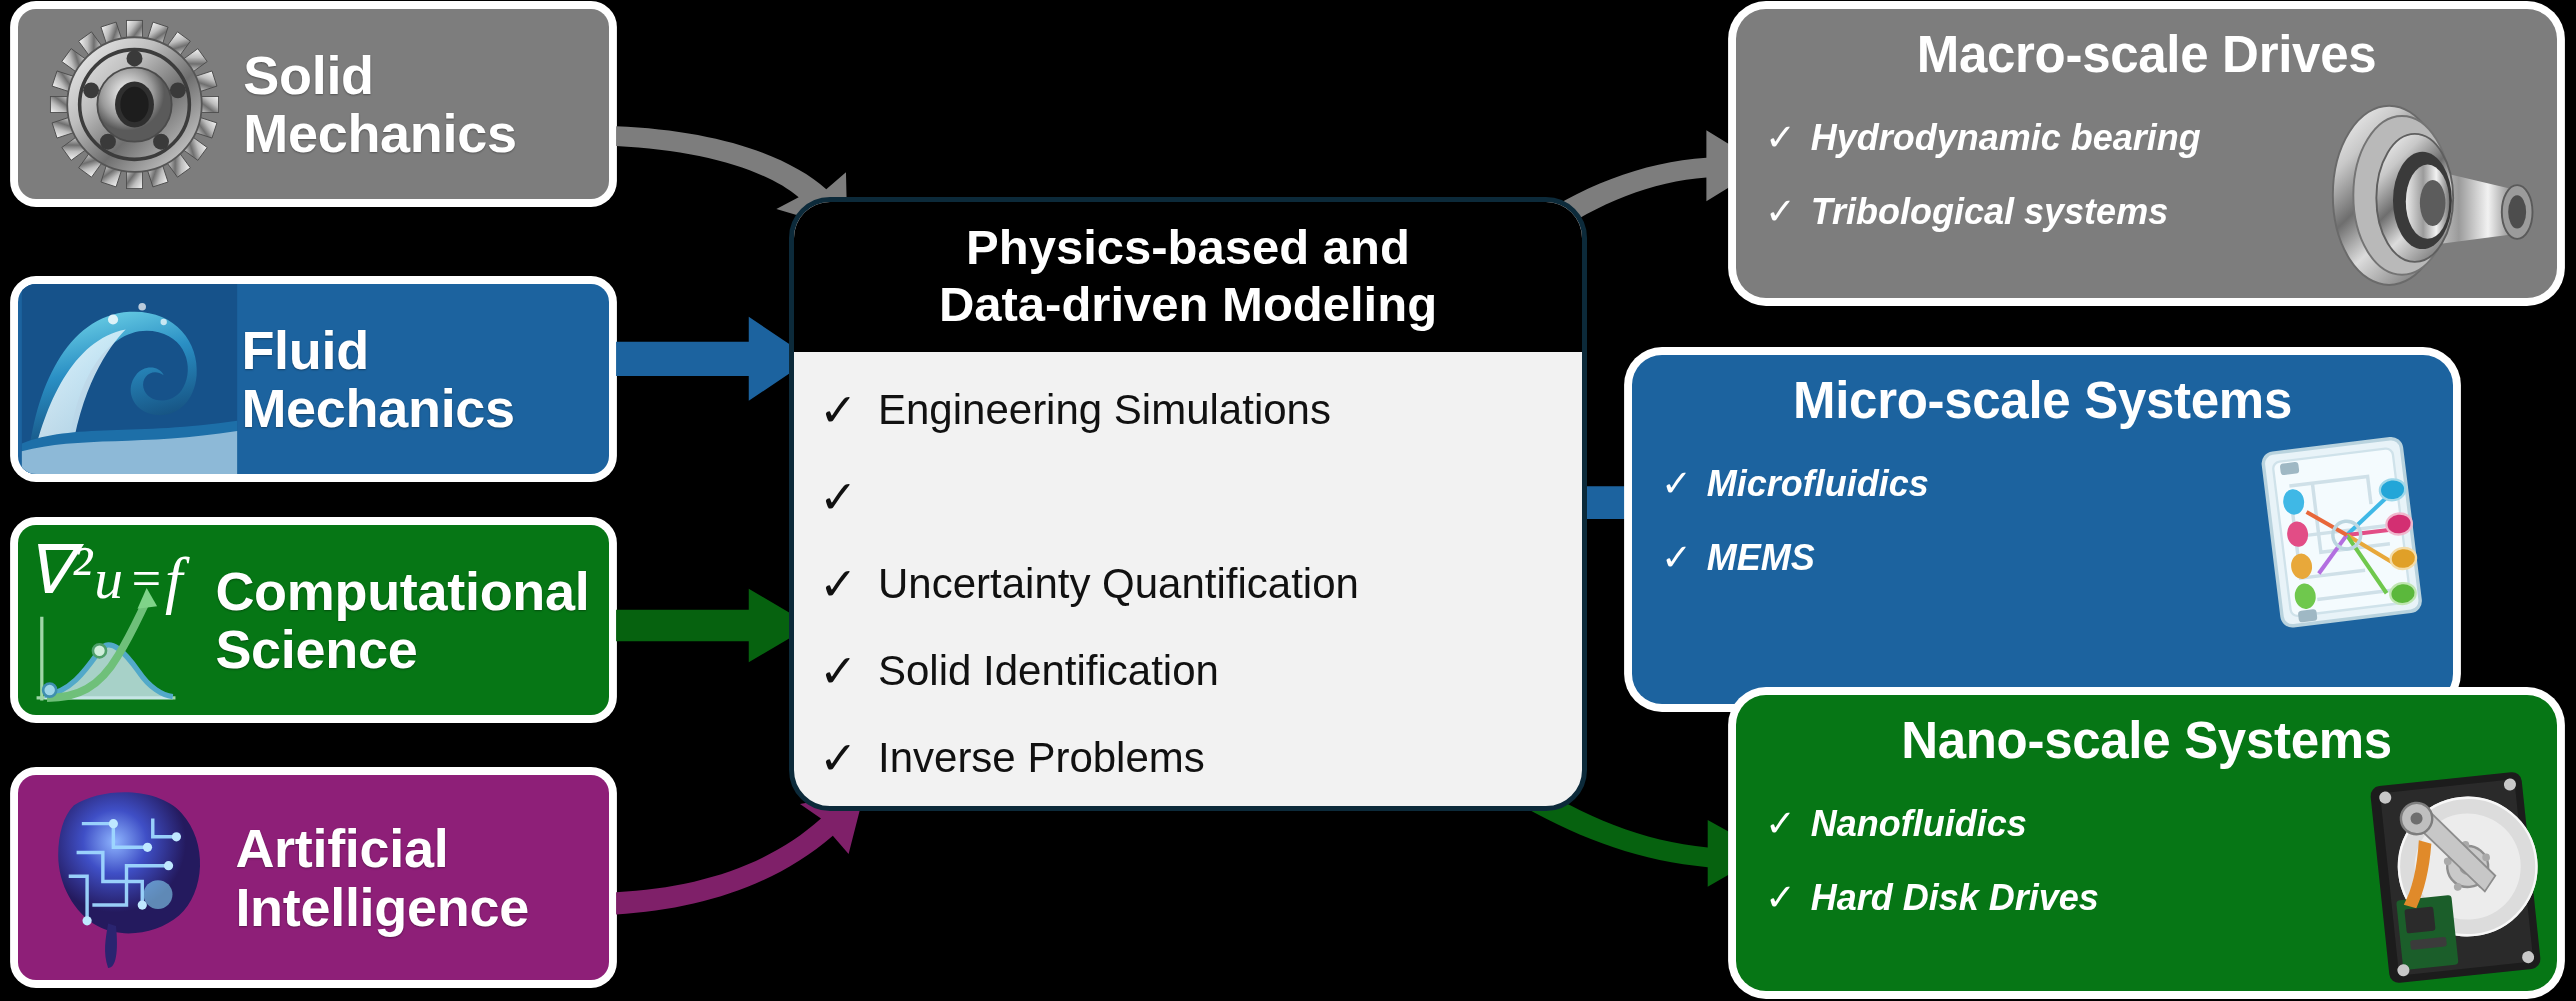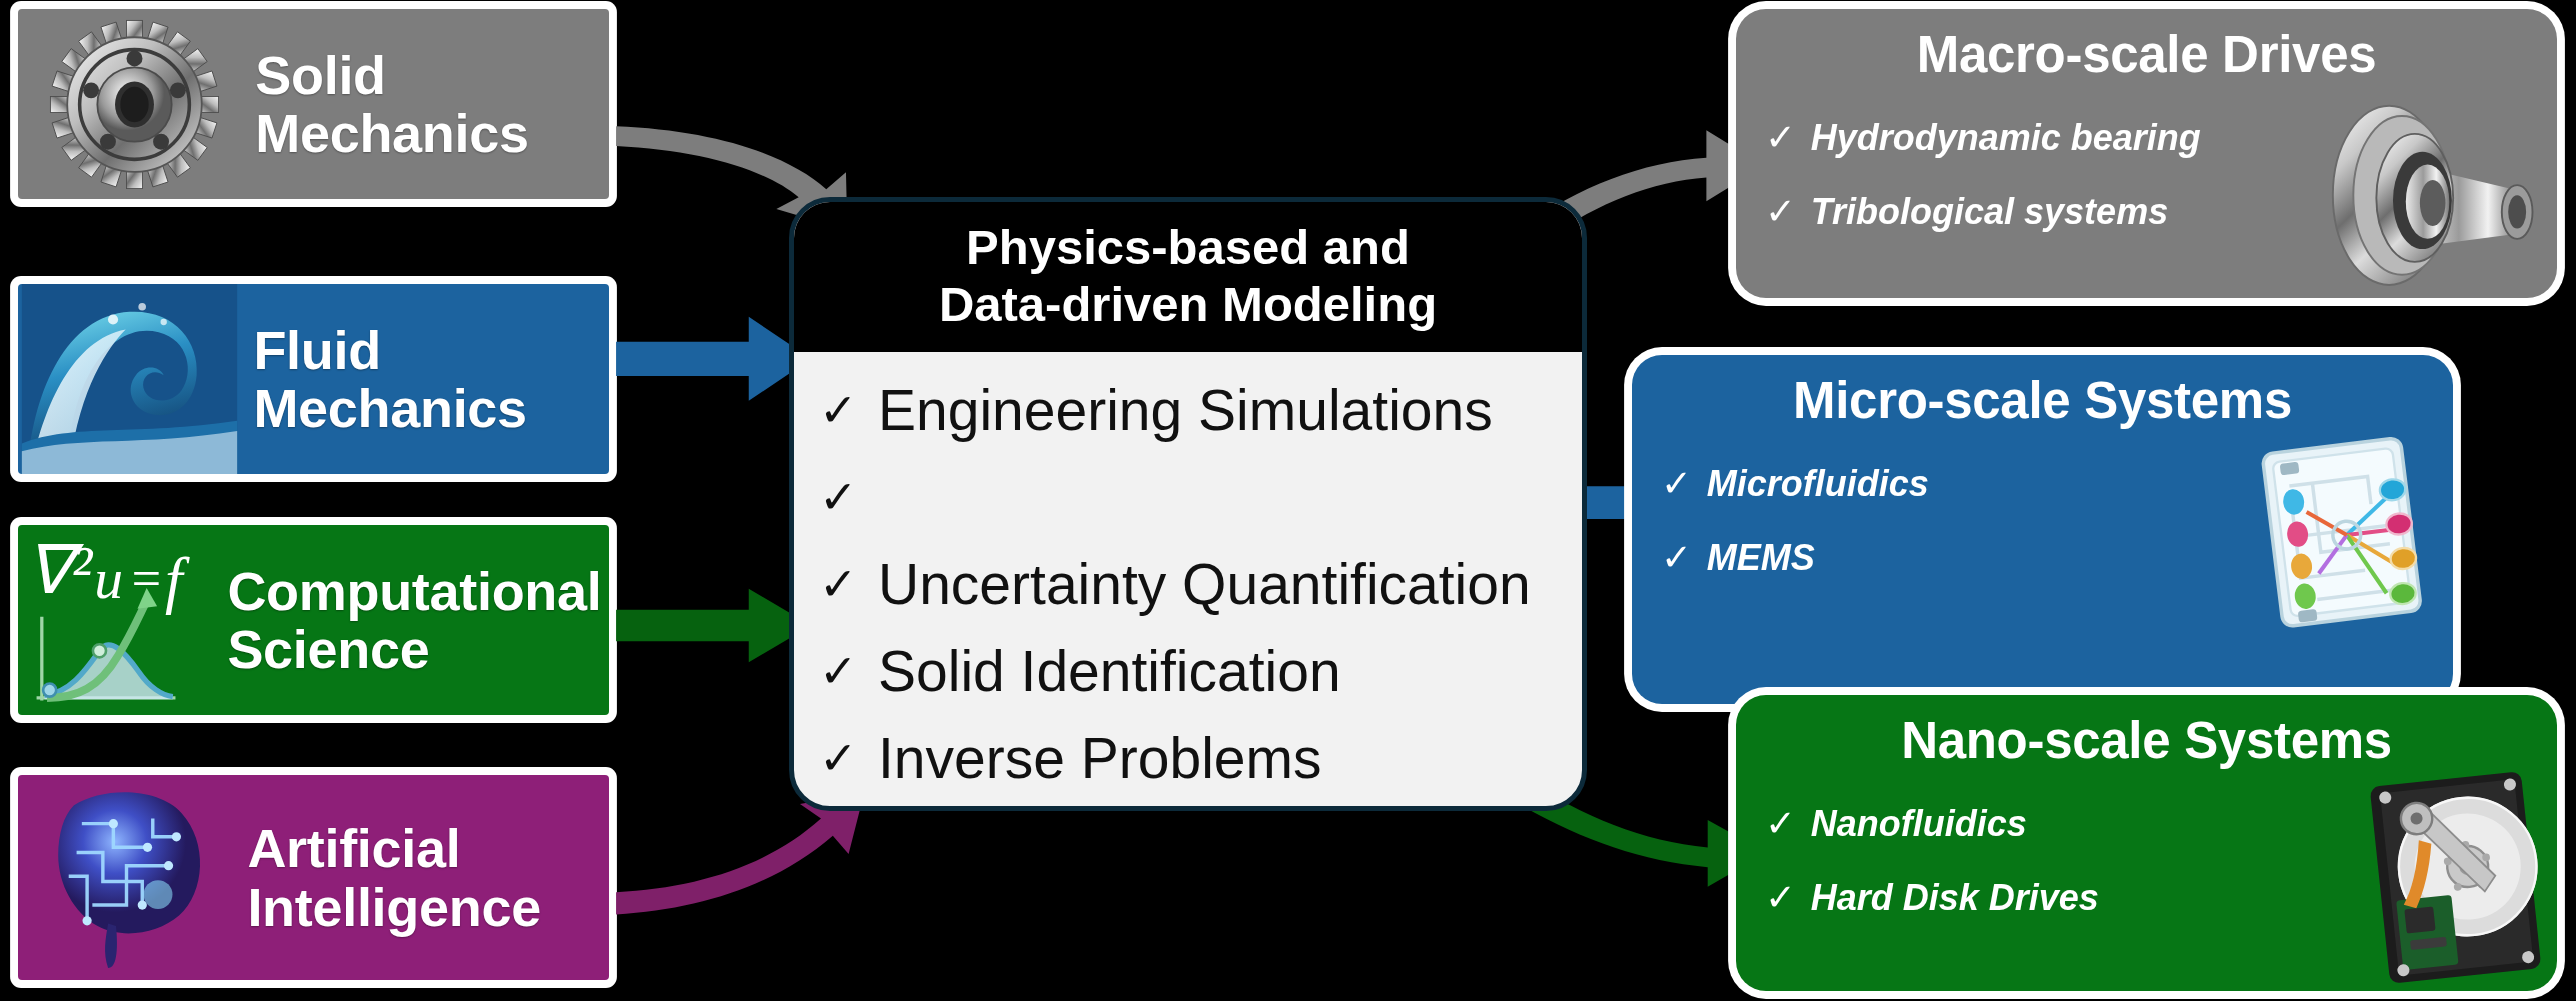--- a/index.html
+++ b/index.html
@@ -2,22 +2,22 @@
 <html style="font-size:10.5px"><head>
 <meta charset="utf-8">
 <style>
   html,body{margin:0;padding:0;background:#000;}
   body{width:2576px;height:1002px;position:relative;overflow:hidden;
        font-family:"Liberation Sans",sans-serif;}
 
   .stage{position:absolute;inset:0;}
 
   
-  .card{position:absolute;border-radius:4px;box-sizing:border-box;
-        box-shadow:0 0 0 7.9px #ffffff;overflow:hidden;gap:12px;}
+  .card{position:absolute;border-radius:18px;box-sizing:border-box;
+        box-shadow:0 0 0 7.9px #ffffff;overflow:hidden;}
 
   
   .src{display:flex;align-items:center;}
   .src .thumb{flex:0 0 auto;position:relative;}
   .src .title{color:#fff;font-weight:700;line-height:1.08;
               font-size:54px;letter-spacing:-0.3px;text-shadow:0 1.3px 2px rgba(0,0,0,.35);}
 
   .src-solid{left:18.4px;top:9.2px;width:591px;height:190px;background:#7d7d7d;}
   .src-fluid{left:18.4px;top:284px;width:591px;height:190px;background:#1c639f;}
   .src-comp {left:18.4px;top:525px;width:591px;height:190px;background:#067615;}
@@ -32,21 +32,21 @@
   
   .center{position:absolute;left:789px;top:197px;width:788px;height:604px;
           border:5.9px solid #0c2a3a;border-radius:41px;background:#f2f2f2;overflow:hidden;}
   .center-head{background:#000;color:#fff;text-align:center;
                padding:17px 13px 19.7px;line-height:1.16;
                font-size:49px;font-weight:700;}
   .center-head .l2{display:block;}
   .center-body{padding:14.4px 0 0 25px;}
   .feat{display:flex;align-items:center;gap:29px;height:87px;}
   .feat .chk{font-size:46px;color:#111;line-height:1;width:30px;text-align:center;}
-  .feat .txt{font-size:57px;color:#111;white-space:nowrap;}
+  .feat .txt{font-size:42px;color:#111;white-space:nowrap;}
 
   
   .tgt{position:absolute;border-radius:30px;box-sizing:border-box;
        box-shadow:0 0 0 7.9px #ffffff;overflow:hidden;}
   .tgt .hdr{color:#fff;font-weight:700;text-align:center;font-size:51px;
             padding-top:15.8px;letter-spacing:-0.3px;}
   .tgt .items{padding:17px 0 0 29px;}
   .tgt .it{display:flex;align-items:center;gap:19.7px;height:74px;}
   .tgt .it .chk{color:#fff;font-size:37px;line-height:1;width:26px;text-align:center;}
   .tgt .it .lab{color:#fff;font-size:36px;font-weight:700;font-style:italic;white-space:nowrap;}

